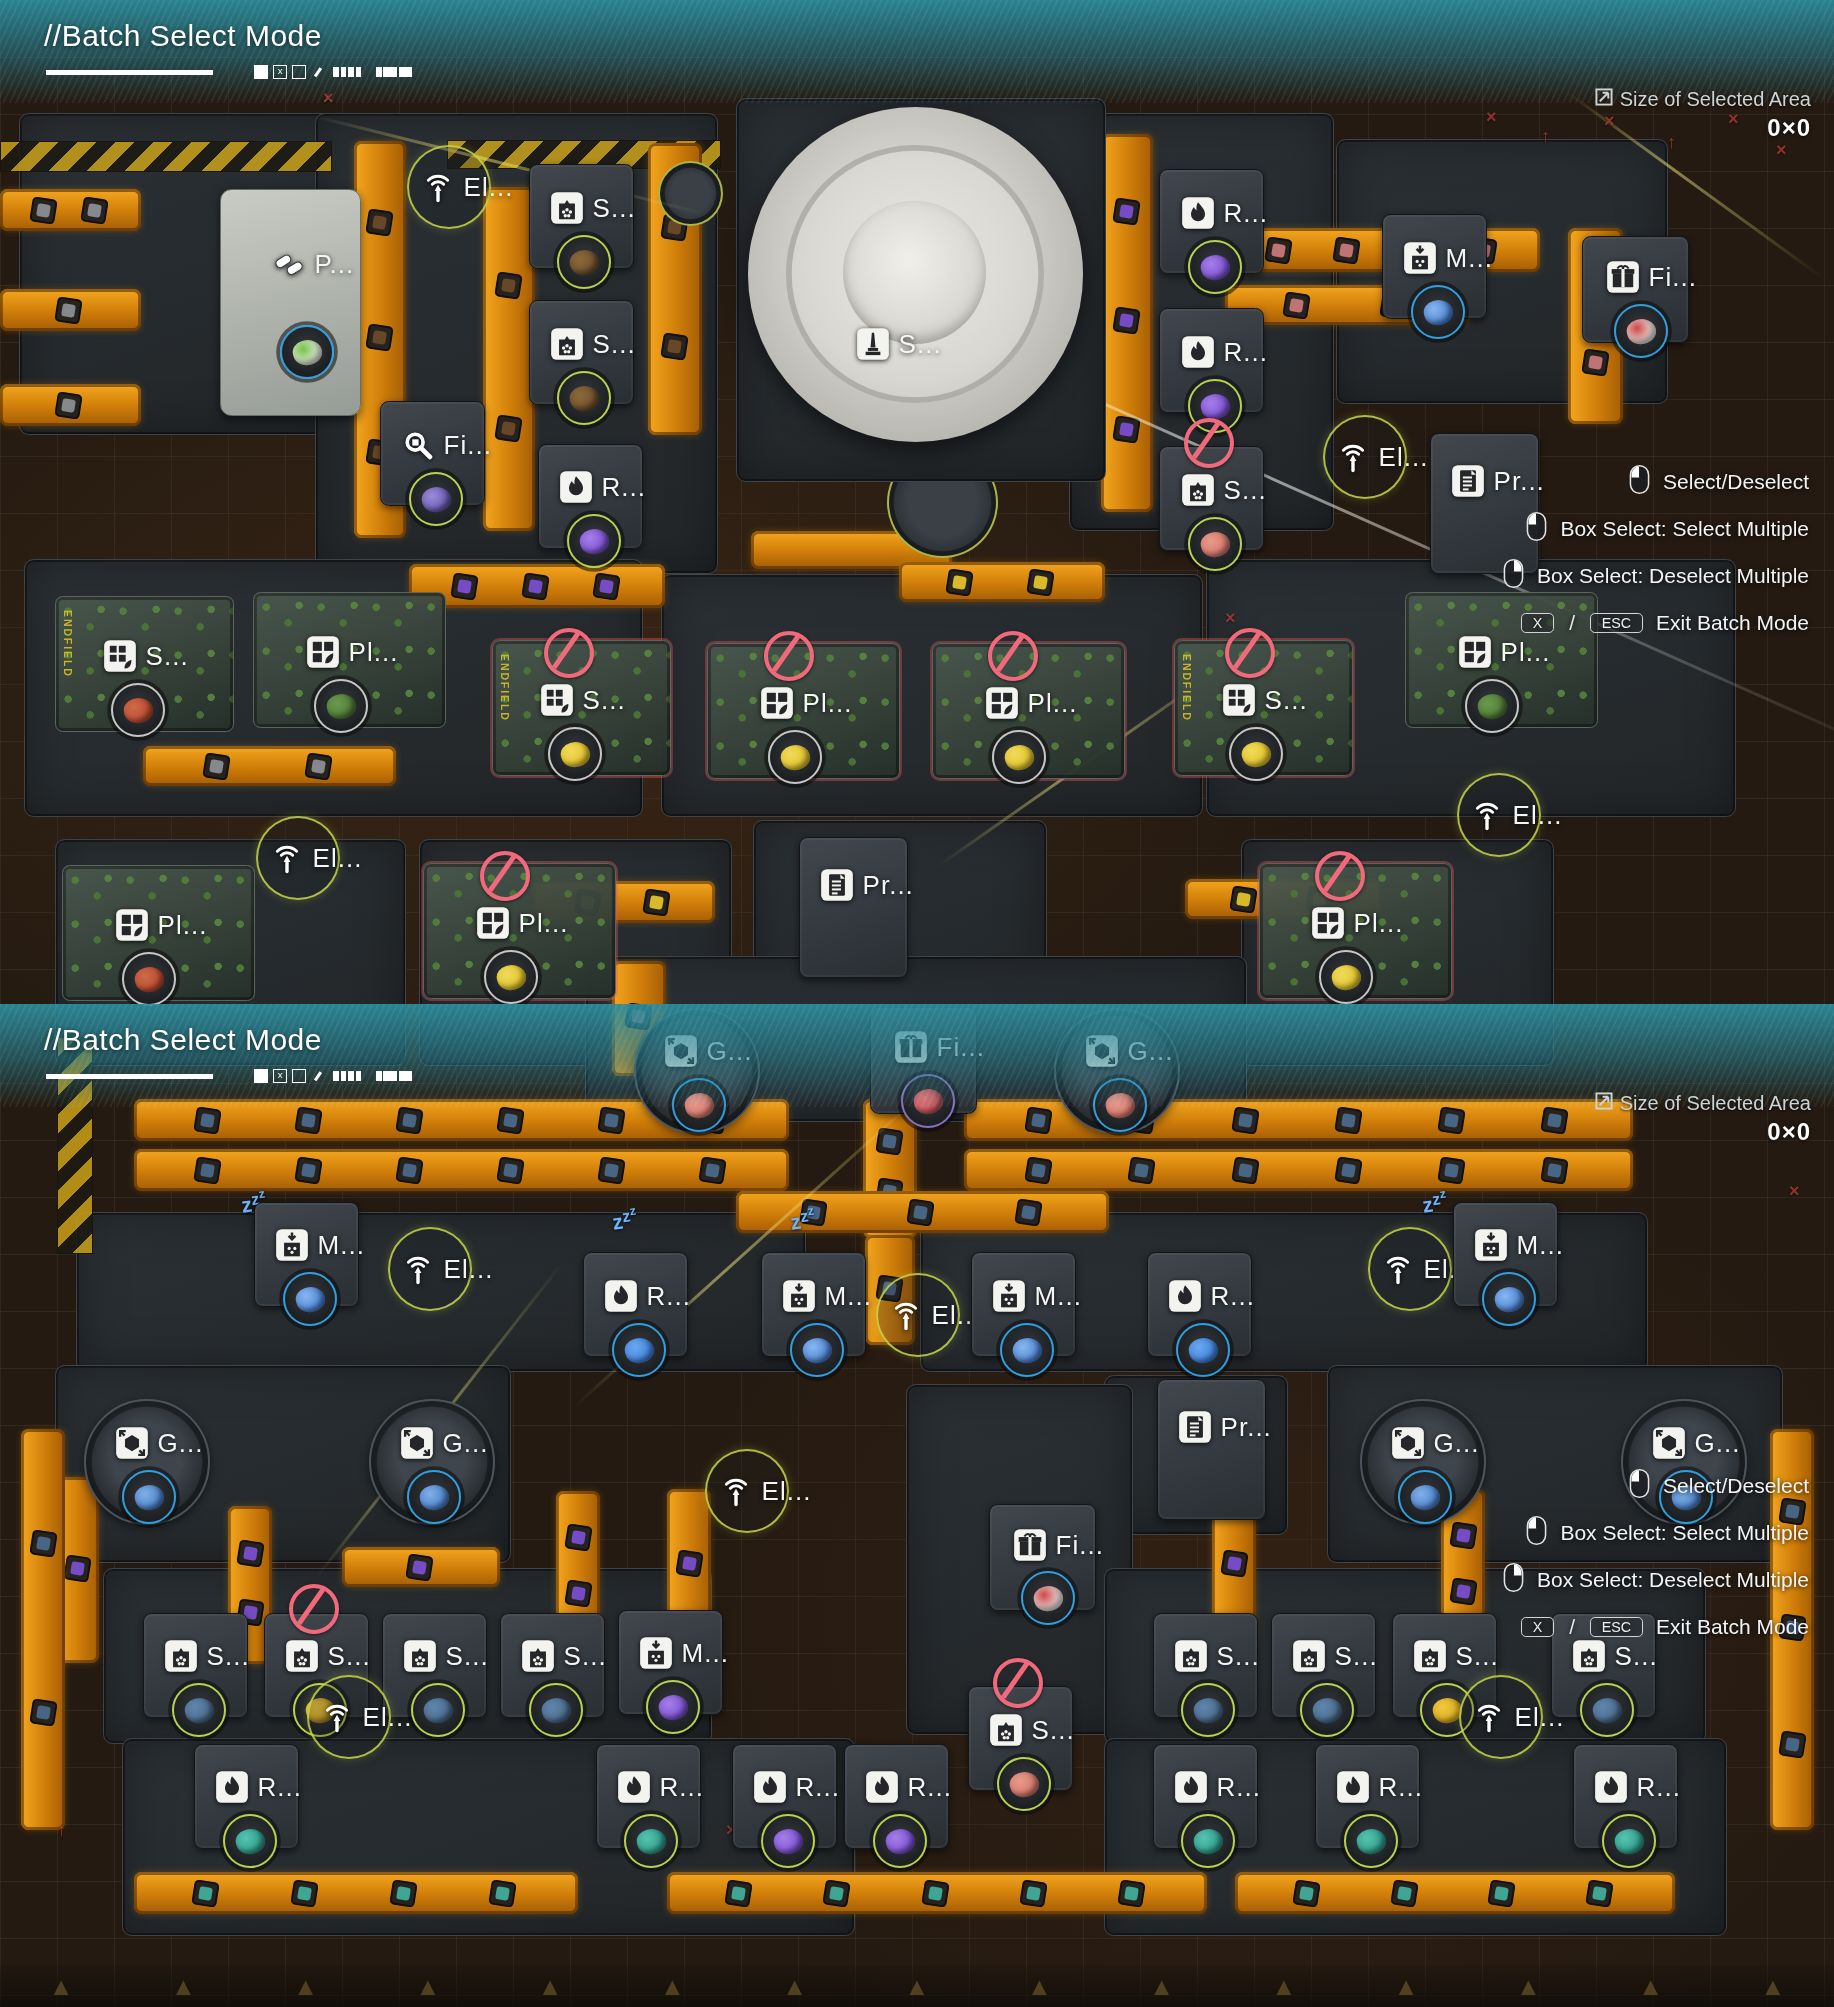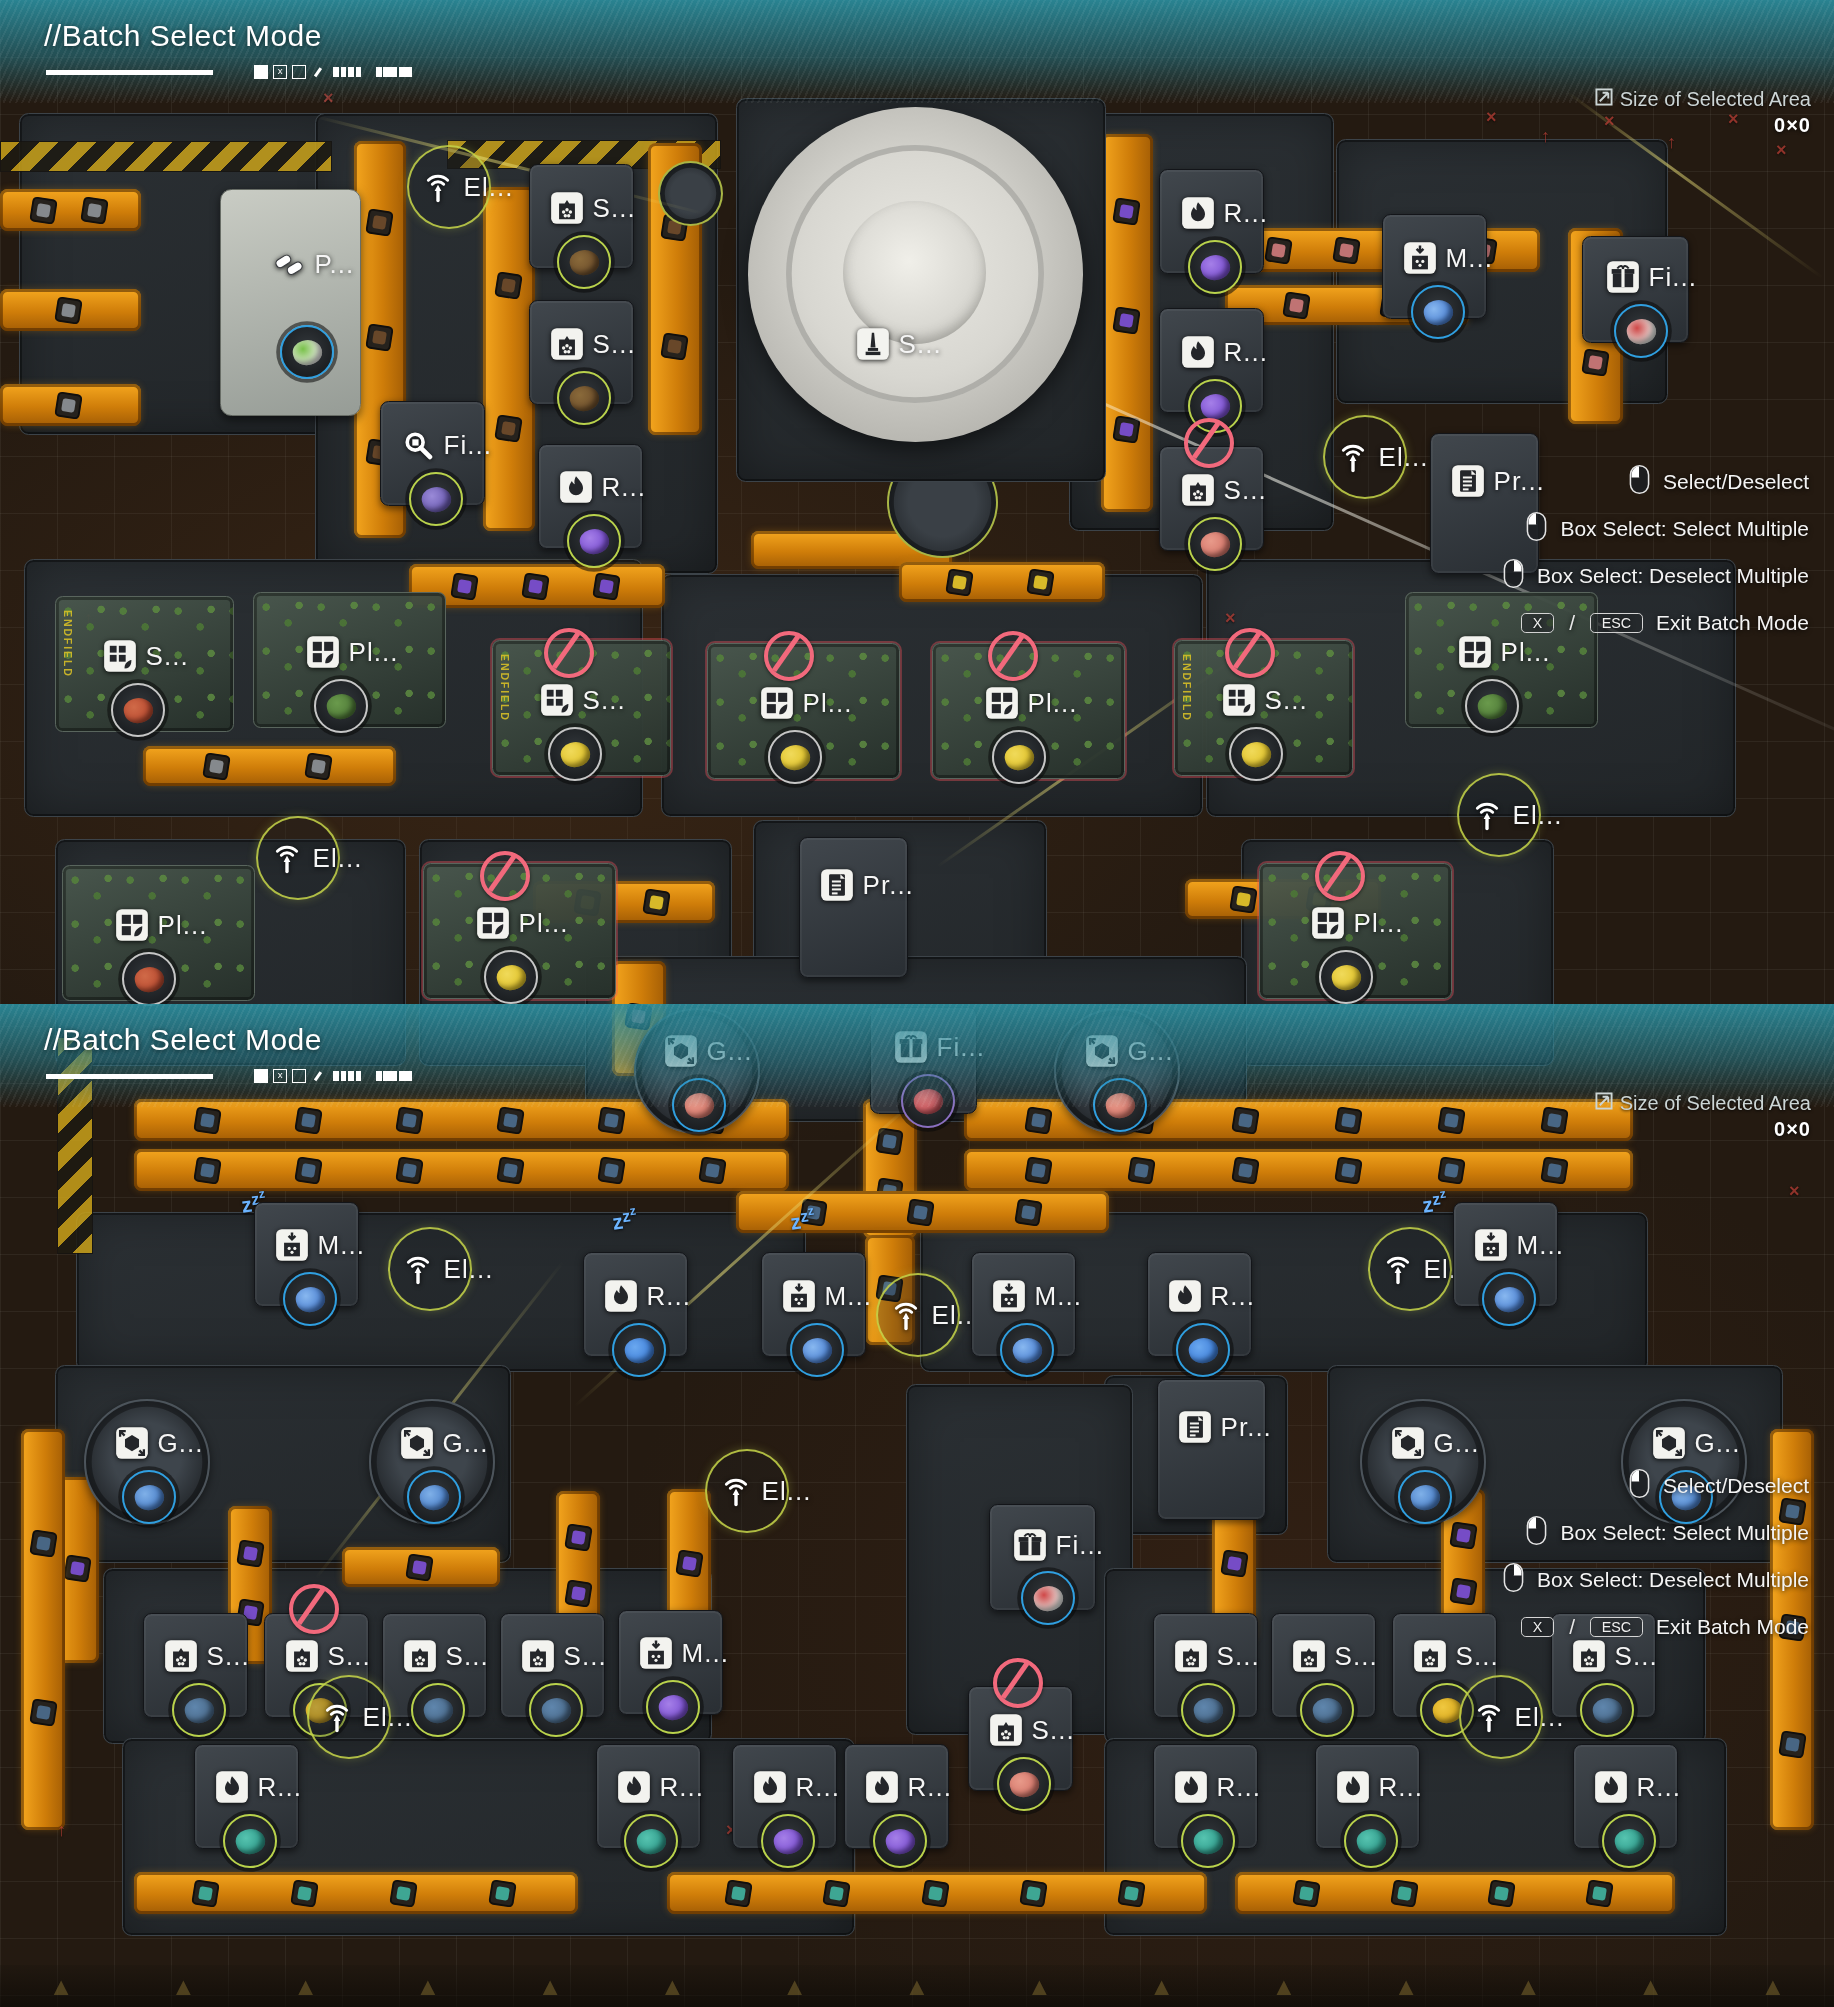--- a/index.html
+++ b/index.html
@@ -24,21 +24,21 @@
   .deco .sq{width:14.3px;height:14.3px;background:#fff;display:inline-block;}
   .deco .sqo{width:14.3px;height:14.3px;border:1.9px solid #fff;box-sizing:border-box;background:transparent;
     color:#fff;font-size:9.6px;line-height:10.5px;text-align:center;}
   .deco .sl{width:9.6px;height:2.9px;background:#fff;transform:rotate(-55deg);margin:0 1.9px;}
   .deco .dots{display:flex;gap:1.9px;margin-left:3.8px;}
   .deco .dots i{display:block;width:5.7px;height:10.5px;background:#fff;}
   .deco .dots i.w{width:13.4px;}
   .sel-info{position:absolute;right:23px;top:88px;text-align:right;}
   .sel-label{display:flex;align-items:center;justify-content:flex-end;gap:6.7px;
     font-size:20px;color:#ccd5d5;text-shadow:0 1px 2.9px rgba(0,0,0,.8);}
-  .sel-value{margin-top:2.9px;font-size:20px;font-weight:700;color:#fff;letter-spacing:1px;
+  .sel-value{margin-top:2.9px;font-size:24px;font-weight:700;color:#fff;letter-spacing:1px;
     text-shadow:0 1px 3.8px rgba(0,0,0,.8);}
   .legend{position:absolute;right:25px;top:463px;width:535px;height:191px;}
   .lrow{position:absolute;right:0;height:38px;display:flex;align-items:center;gap:13.4px;
     white-space:nowrap;color:#f4f4f4;font-size:21px;text-shadow:0 1px 4.8px rgba(0,0,0,.9);}
   .key{border:1.9px solid #d6d6d6;border-radius:4.8px;padding:1px 10.5px;font-size:14.3px;color:#efefef;
     background:rgba(36,40,44,.6);}
   .ksl{font-size:21px;color:#e8e8e8;margin:0 1.9px;}
   .panel{position:absolute;background:linear-gradient(160deg,#2b3034,#222629);
     border:1px solid #3c4349;border-radius:9.6px;
     box-shadow:inset 0 0 0 1.9px rgba(0,0,0,.4), inset 0 0 48px rgba(0,0,0,.35);}

